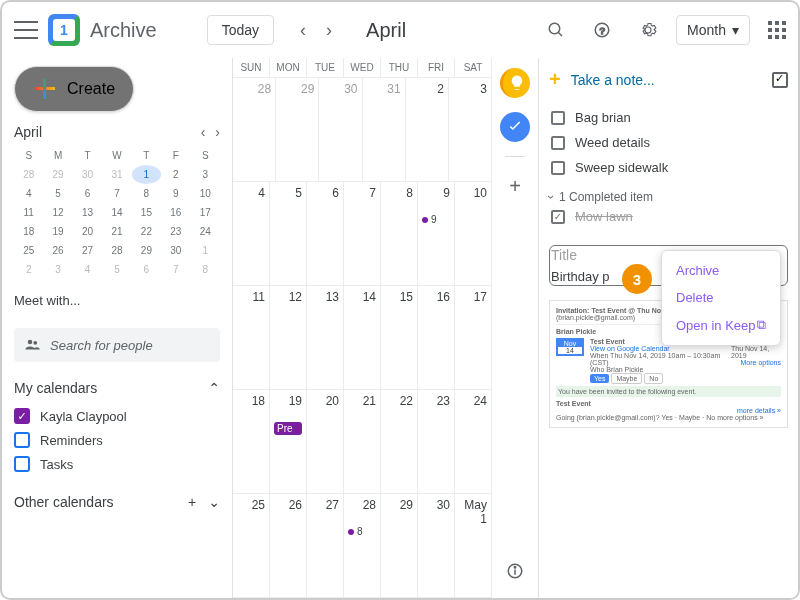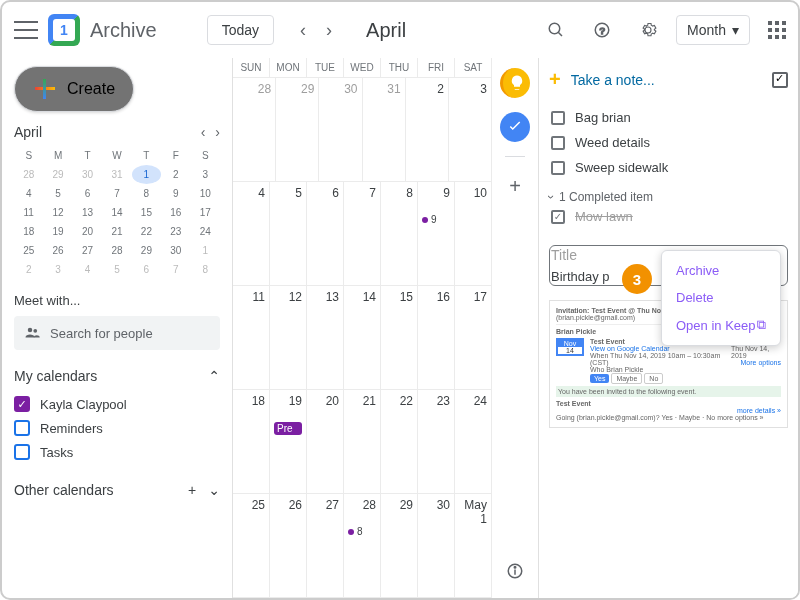--- a/index.html
+++ b/index.html
@@ -33,21 +33,21 @@
 .mini-cal-header { display: flex; justify-content: space-between; align-items: center; font-size: 14px; color: #3c4043; margin-bottom: 6px; }
 .mini-nav { display: flex; gap: 10px; }
 .mini-nav span { cursor: pointer; color: #5f6368; }
 .mini-cal { width: 100%; font-size: 10px; color: #70757a; }
 .mini-cal-row { display: flex; }
 .mini-cell { flex: 1; text-align: center; padding: 4px 0; }
 .mini-cell.today { background: #d2e3fc; border-radius: 50%; color: #1967d2; }
 .mini-cell.dim { color: #bbb; }
 
 .meet-section { margin-top: 14px; font-size: 13px; color: #3c4043; }
-.search-people { background: #f1f3f4; border-radius: 4px; padding: 8px 10px; margin-top: 8px; display: flex; align-items: center; gap: 8px; color: #5f6368; font-size: 13px; }
+.search-people { background: #f1f3f4; border-radius: 4px; padding: 8px 10px; margin-top: 20px; display: flex; align-items: center; gap: 8px; color: #5f6368; font-size: 13px; font-style: italic; }
 
 .cal-section { margin-top: 18px; }
 .cal-section-header { display: flex; justify-content: space-between; align-items: center; font-size: 14px; color: #3c4043; cursor: pointer; margin-bottom: 8px; }
 .cal-item { display: flex; align-items: center; gap: 10px; padding: 4px 0; font-size: 13px; color: #3c4043; }
 .cal-check { width: 16px; height: 16px; border: 2px solid; border-radius: 3px; display: flex; align-items: center; justify-content: center; color: #fff; font-size: 11px; }
 
 .grid-area { flex: 1; border-left: 1px solid #e0e0e0; display: flex; flex-direction: column; }
 .grid-header { display: flex; }
 .grid-header .col-head { flex: 1; text-align: center; font-size: 10px; color: #70757a; padding: 4px 0; border-right: 1px solid #ebebeb; border-bottom: 1px solid #ebebeb; }
 .week-row { display: flex; flex: 1; }

